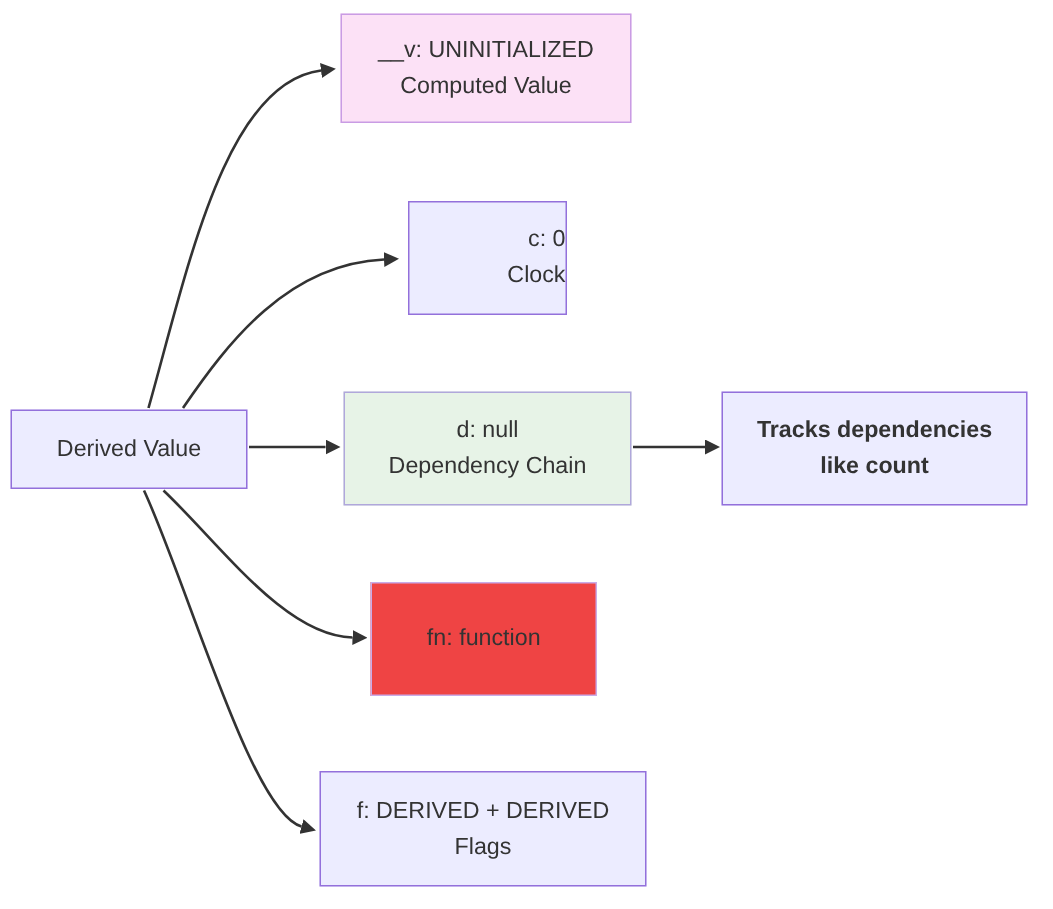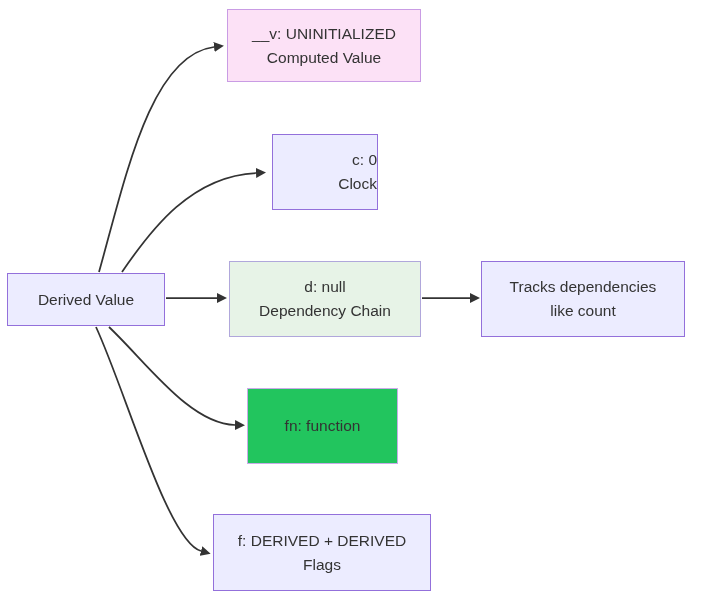--- a/index.html
+++ b/index.html
@@ -39,21 +39,21 @@
     justify-content: center;
     text-align: center;
     color: #333333;
     font-size: 15.5px;
     line-height: 24px;
   }
   .n-derived     { left: 7px;   top: 273px; width: 158px; height: 53px; }
   .n-computed    { left: 227px; top: 9px;   width: 194px; height: 73px; }
   .n-clock       { left: 272px; top: 134px; width: 106px; height: 76px; align-items: flex-end; }
   .n-dependency  { left: 229px; top: 261px; width: 192px; height: 76px; text-align: center; }
-  .n-tracks      { left: 481px; top: 261px; width: 204px; height: 76px; }
+  .n-tracks      { left: 481px; top: 261px; width: 204px; height: 76px; font-weight: bold; }
   .n-computation { left: 247px; top: 388px; width: 151px; height: 76px; }
   .n-flags       { left: 213px; top: 514px; width: 218px; height: 77px; }
 </style>
 </head>
 <body>
 
 <div class="canvas">
 
   <svg class="edges" viewBox="0 0 702 606" xmlns="http://www.w3.org/2000/svg">
     <defs>
@@ -86,21 +86,21 @@
   <div class="node n-dependency" style="background-color: rgb(231, 243, 231); border-color: rgb(176, 167, 219);">
     <span>d: null</span>
     <span>Dependency Chain</span>
   </div>
 
   <div class="node n-tracks" style="background-color: rgb(236, 236, 255); border-color: rgb(147, 112, 219);">
     <span>Tracks dependencies</span>
     <span>like count</span>
   </div>
 
-  <div class="node n-computation" style="background-color: #22c55e; border-color: rgb(201, 171, 232);">
+  <div class="node n-computation" style="background-color: #ef4444; border-color: rgb(201, 171, 232);">
     <span>fn: function</span>
   </div>
 
   <div class="node n-flags" style="background-color: rgb(236, 236, 255); border-color: rgb(147, 112, 219);">
     <span>f: DERIVED + DERIVED</span>
     <span>Flags</span>
   </div>
 
 </div>
 

